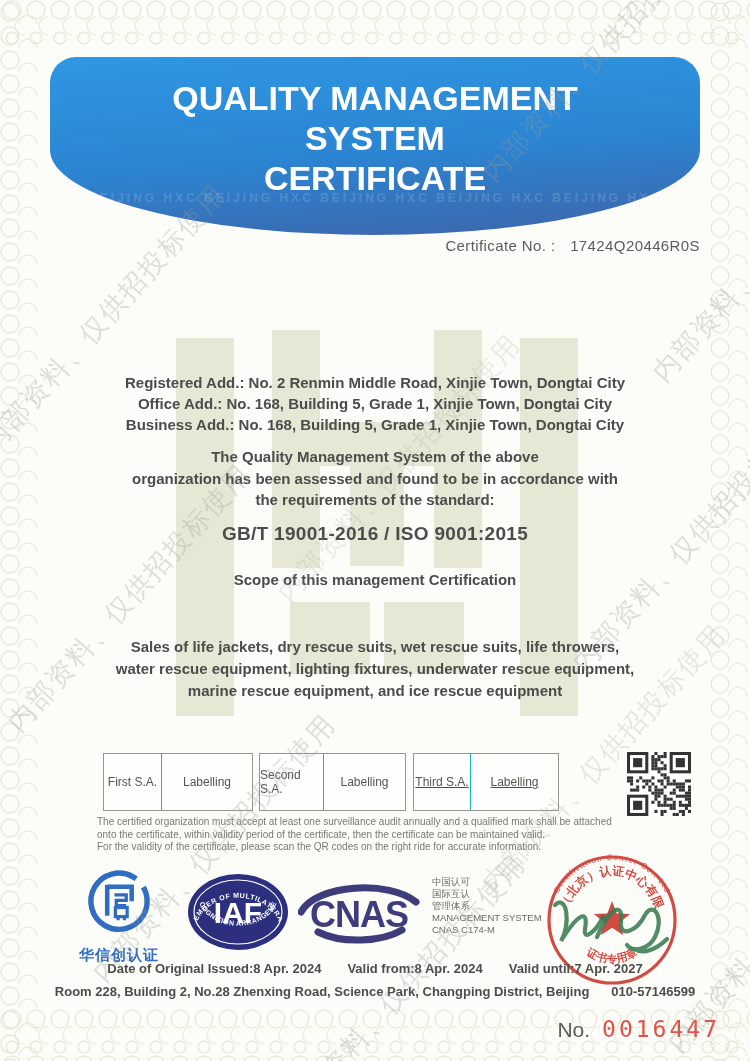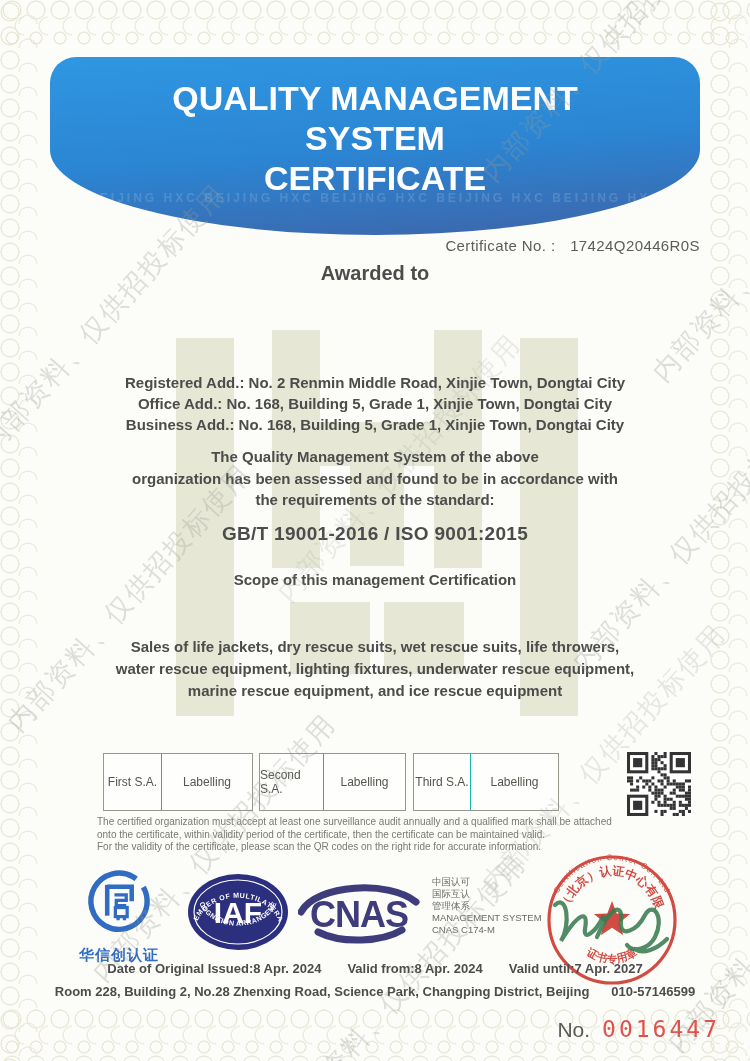--- a/index.html
+++ b/index.html
@@ -51,21 +51,21 @@
   .stmt{top:446px;font-size:15px;line-height:21.5px;}
   .standard{top:523px;font-size:19px;letter-spacing:.3px;}
   .scope-head{top:571px;font-size:15px;}
   .scope-body{top:636px;font-size:15px;line-height:22px;}
   
   .audit-group{position:absolute;top:753px;height:56px;display:flex;border:1px solid #97978d;background:rgba(255,255,255,.55);}
   .audit-cell{display:flex;align-items:center;justify-content:center;font-size:12px;color:#55554f;}
   .audit-cell + .audit-cell{border-left:1px solid #14b8a6;}
   .g1{left:103px;} .g1 .c1{width:57px;} .g1 .c2{width:90px;}
   .g2{left:259px;} .g2 .c1{width:63px;} .g2 .c2{width:81px;}
-  .g3{left:413px;} .g3 .c1{width:56px;} .g3 .c2{width:87px;}
+  .g3{left:413px;text-decoration:underline;} .g3 .c1{width:56px;} .g3 .c2{width:87px;}
   .qr{position:absolute;left:627px;top:752px;width:64px;height:64px;background:#fff;}
   
   .fineprint{position:absolute;left:97px;top:816px;width:560px;font-size:10px;line-height:12.5px;color:#7a7a74;}
   
   .logo{position:absolute;}
   .hxc{left:66px;top:866px;width:106px;text-align:center;}
   .hxc-caption{margin-top:2px;font-size:15px;font-weight:bold;color:#2f6cc2;letter-spacing:1px;}
   .iaf{left:186px;top:872px;}
   .cnas{left:298px;top:880px;}
   .accred{left:432px;top:876px;font-size:9.5px;line-height:12px;color:#6b6b66;}
@@ -111,21 +111,20 @@
         <div>CERTIFICATE</div>
       </div>
       <div class="banner-hidden">BEIJING HXC  BEIJING HXC  BEIJING HXC  BEIJING HXC  BEIJING HXC</div>
     </div>
 
     <div class="cert-no">
       <span>Certificate No. :</span>
       <b>17424Q20446R0S</b>
     </div>
 
-    <div class="centered awarded">Awarded to</div>
     <div class="centered addr addr1">Registered Add.: No. 2 Renmin Middle Road, Xinjie Town, Dongtai City</div>
     <div class="centered addr addr2">Office Add.: No. 168, Building 5, Grade 1, Xinjie Town, Dongtai City</div>
     <div class="centered addr addr3">Business Add.: No. 168, Building 5, Grade 1, Xinjie Town, Dongtai City</div>
 
     <div class="centered stmt">
       <div>The Quality Management System of the above</div>
       <div>organization has been assessed and found to be in accordance with</div>
       <div>the requirements of the standard:</div>
     </div>
 

